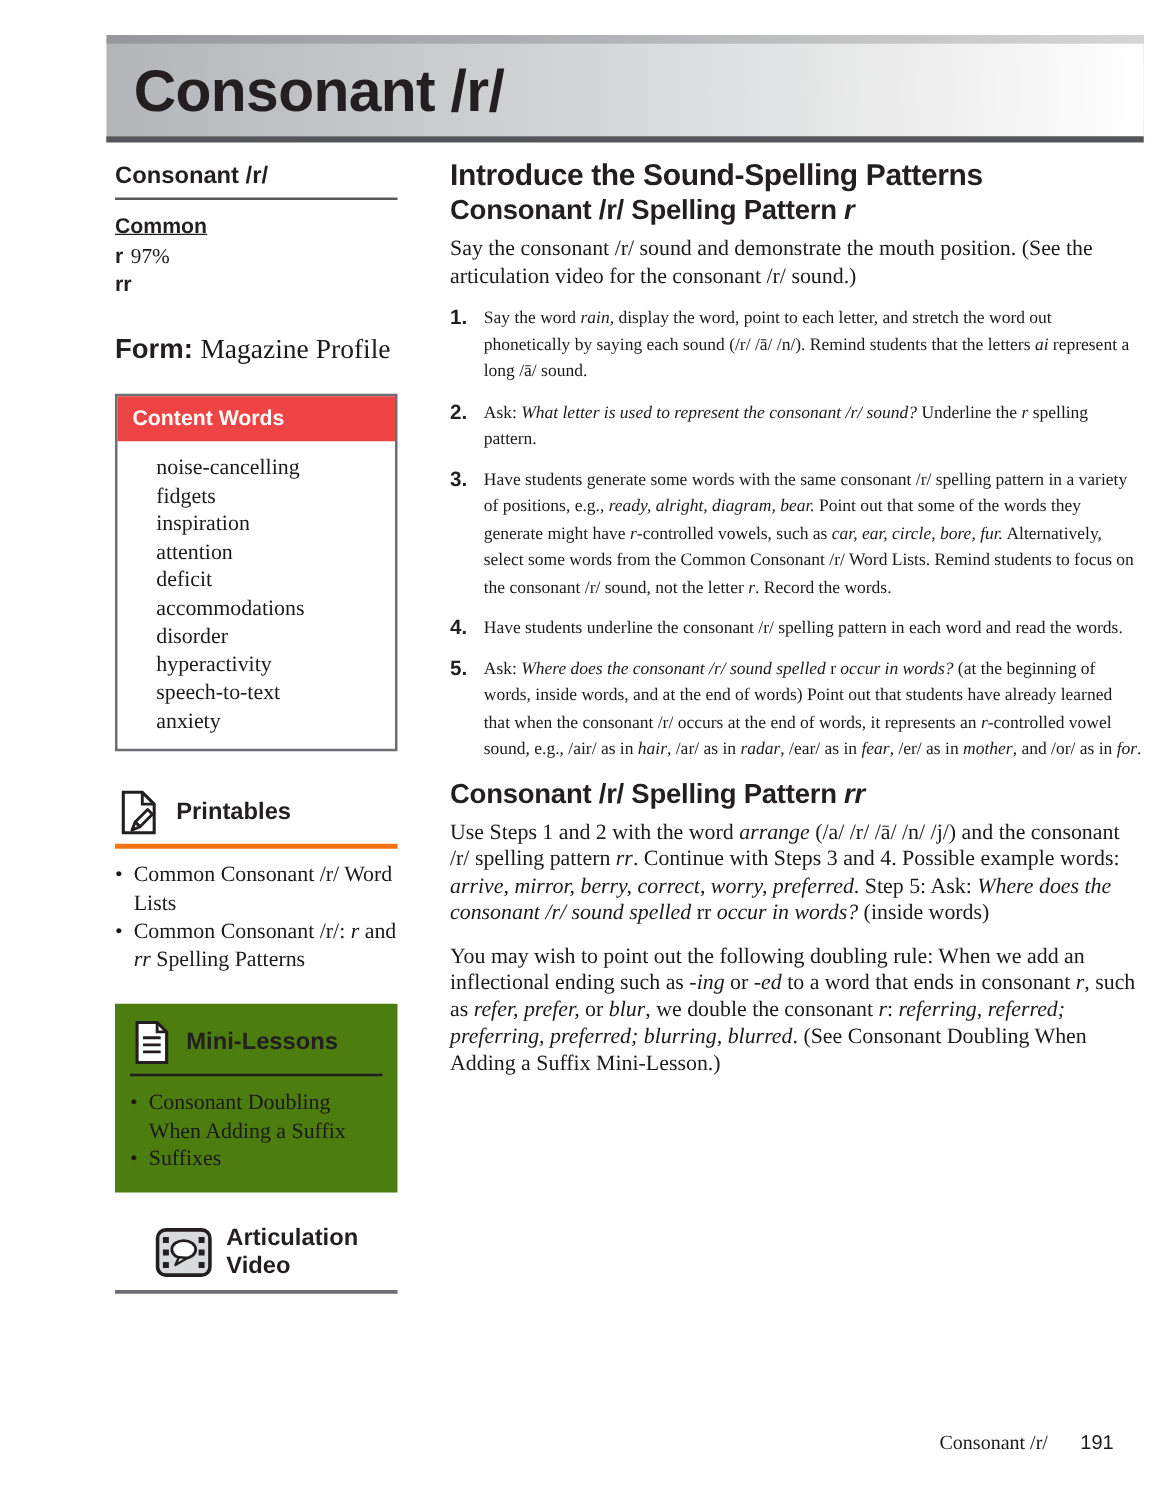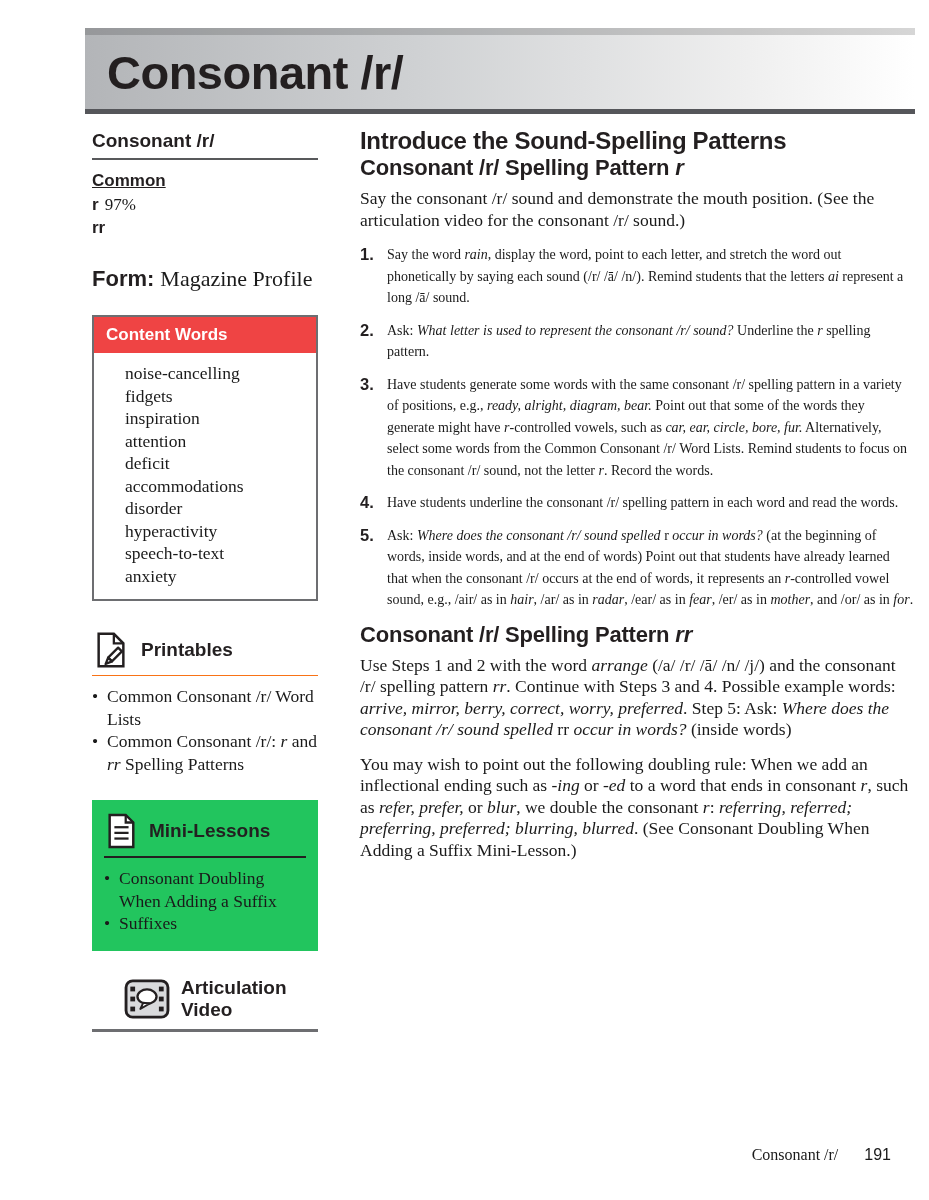--- a/index.html
+++ b/index.html
@@ -39,32 +39,32 @@
   .cw-box{margin-top:23px;border:2px solid #6d6e71;}
   .cw-header{
     background:#ef4444;color:#ffffff;font-family:"Liberation Sans", sans-serif;
     font-weight:bold;font-size:17px;padding:8px 12px;
   }
   .cw-list{padding:9px 14px 12px 14px;}
   .cw-word{font-size:17.5px;line-height:22.5px;margin-left:17px;}
 
   .sb-section-header{
     display:flex;align-items:center;gap:11px;
-    padding-bottom:6px;border-bottom:1px solid #f97316;
+    padding-bottom:6px;border-bottom:4px solid #f97316;
   }
   .sb-section-header .sb-section-title{
     font-family:"Liberation Sans", sans-serif;font-weight:bold;font-size:19px;color:#231f20;
   }
   .printables{margin-top:30px;}
   .sb-bullets{margin-top:9px;}
   .sb-bullet{display:flex;font-size:17.5px;line-height:22.5px;}
   .sb-bullet .bullet{width:15px;flex:none;}
   .sb-bullet .bullet::before{content:"\2022";}
 
-  .mini-lessons{margin-top:25px;background:#22c55e;padding:12px 12px 16px 12px;}
+  .mini-lessons{margin-top:25px;background:#4d7c0f;padding:12px 12px 16px 12px;}
   .mini-lessons .sb-section-header{border-bottom:2.5px solid #231f20;}
 
   .articulation{margin-top:26px;}
   .articulation .sb-section-header{border-bottom:3px solid #6d6e71;padding-bottom:8px;padding-left:32px;}
 
   .icon svg{display:block;}
 
   
   .main{position:absolute;left:360px;top:127px;width:554px;}
   .main h1{

